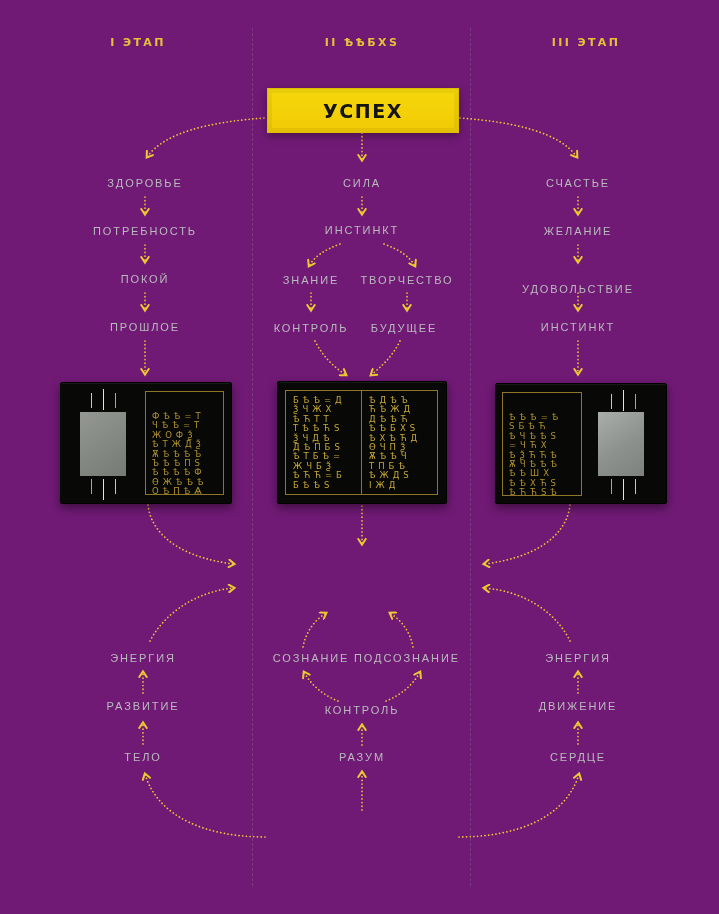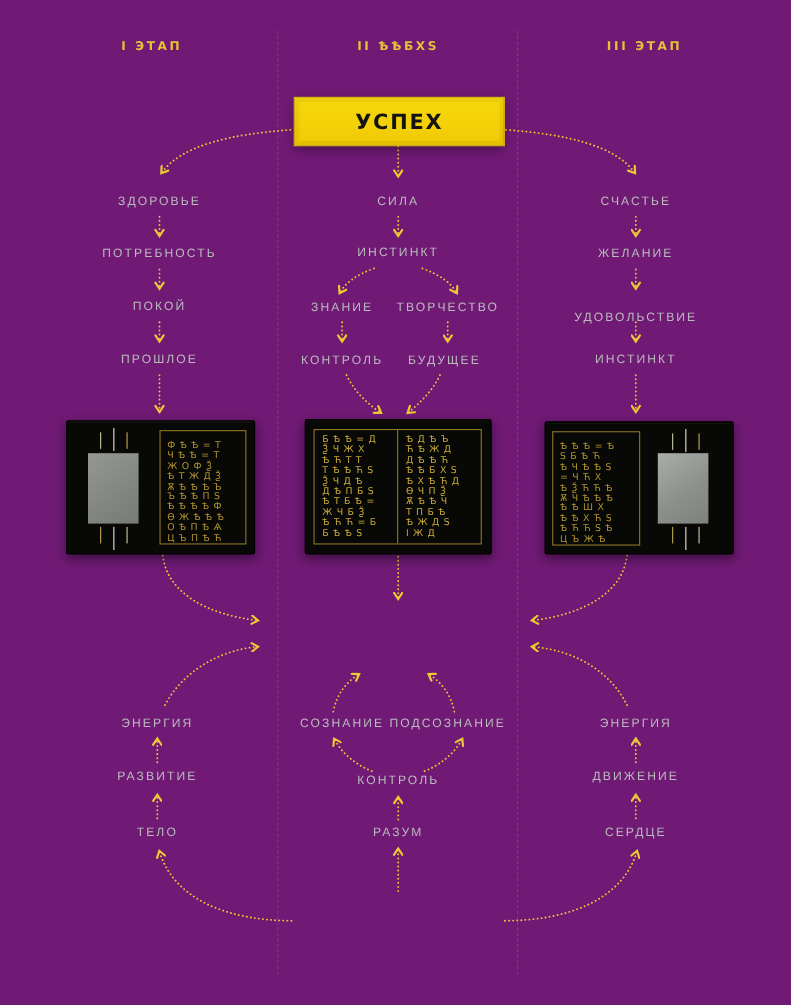--- a/index.html
+++ b/index.html
@@ -44,21 +44,21 @@
   .tablet .photo{
     position:absolute;
     background:linear-gradient(145deg,#949793 0%,#828680 60%,#777b76 100%);
   }
   .tablet .photo.silver{
     background:linear-gradient(145deg,#aaaeab 0%,#8d918e 55%,#7e827f 100%);
   }
   .tablet .tick{position:absolute;width:1px;}
   .tablet .panel{
     position:absolute;border:1px solid #8f7626;box-sizing:border-box;
-    padding:8px 6px;overflow:hidden;
+    padding:19px 6px;overflow:hidden;
   }
   .tablet .panel.split{display:flex;padding:0;}
   .tablet .panel.split .col{flex:1;padding:4px 7px;overflow:hidden;}
   .tablet .panel.split .col.second{border-left:1px solid #8f7626;}
   .glyph-row{
     height:9.4px;line-height:9.4px;font:400 8.5px "DejaVu Sans",sans-serif;
     letter-spacing:4px;color:#b0932e;white-space:nowrap;
   }
   .panel.bright .glyph-row, .col .glyph-row{color:#c8a936;}
   .t-side .glyph-row{color:#b0932e;}

